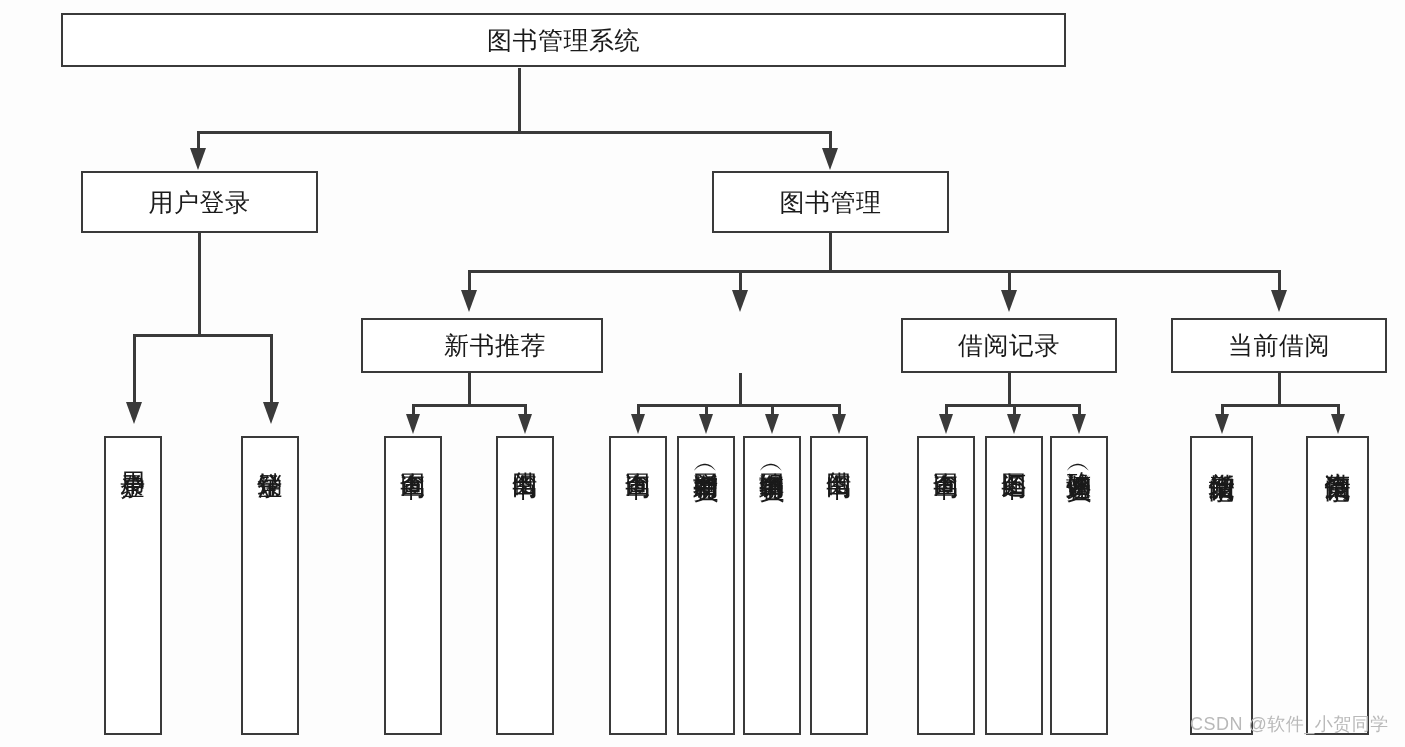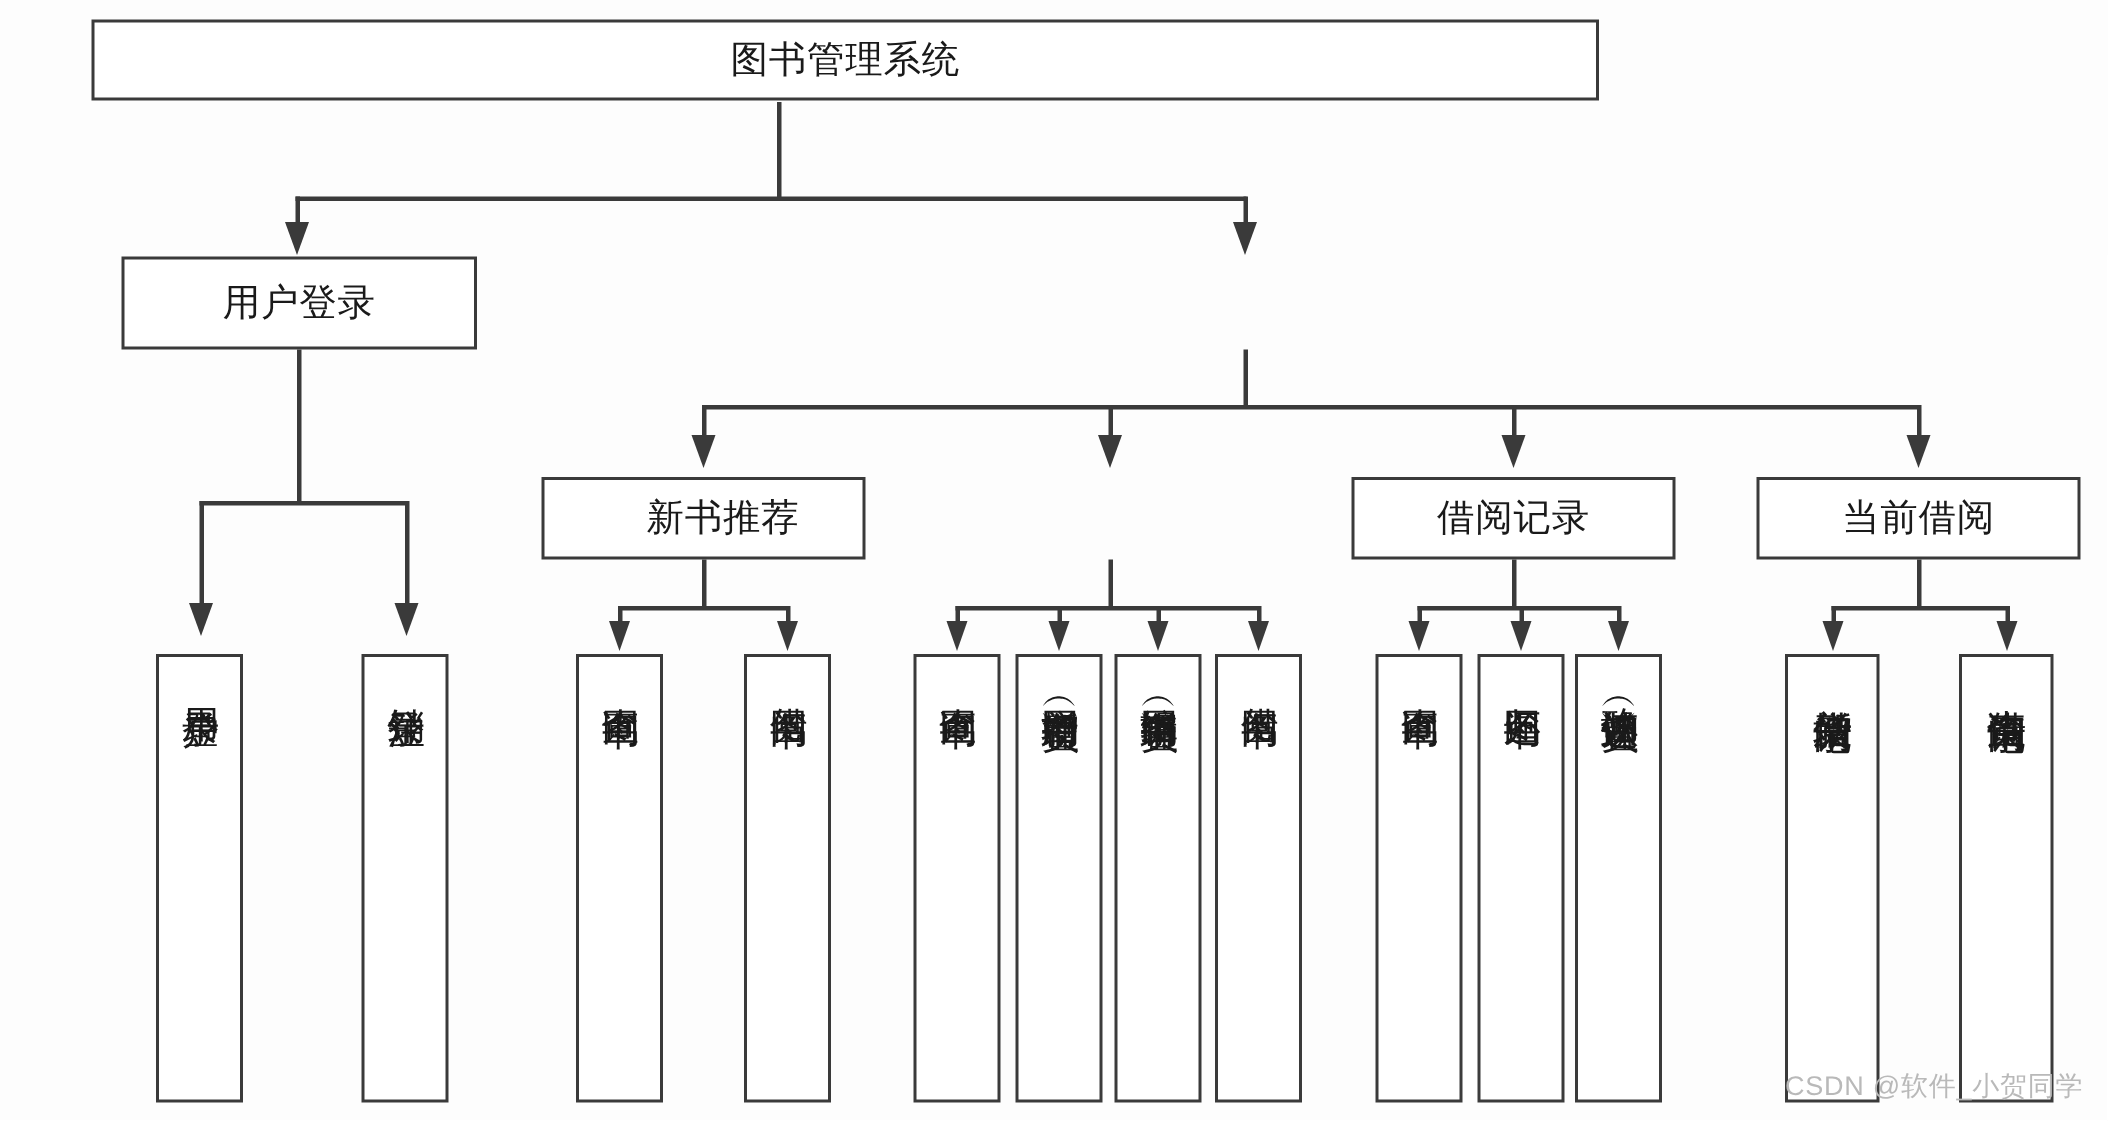--- a/index.html
+++ b/index.html
@@ -96,20 +96,23 @@
 
   <div class="line h" style="left:197px; top:131px; width:634px;"></div>
 
   <div class="line v" style="left:197px; top:131px; height:22px;"></div>
   <div class="arrow" style="left:190px; top:148px;"></div>
   <div class="line v" style="left:829px; top:131px; height:22px;"></div>
   <div class="arrow" style="left:822px; top:148px;"></div>
 
   <div class="node horiz" style="left:81px; top:171px; width:237px; height:62px;">
     <span class="label">用户登录</span>
+  </div>
+  <div class="node horiz" style="left:712px; top:171px; width:237px; height:62px;">
+    <span class="label">图书管理</span>
   </div>
 
   <div class="line v" style="left:198px; top:233px; height:102px;"></div>
   <div class="line h" style="left:133px; top:334px; width:139px;"></div>
   <div class="line v" style="left:133px; top:334px; height:72px;"></div>
   <div class="arrow" style="left:126px; top:402px;"></div>
   <div class="line v" style="left:270px; top:334px; height:72px;"></div>
   <div class="arrow" style="left:263px; top:402px;"></div>
 
   <div class="node vert" style="left:104px; top:436px; width:58px; height:299px;">
@@ -123,21 +126,21 @@
   <div class="line h" style="left:468px; top:270px; width:812px;"></div>
   <div class="line v" style="left:468px; top:270px; height:24px;"></div>
   <div class="arrow" style="left:461px; top:290px;"></div>
   <div class="line v" style="left:739px; top:270px; height:24px;"></div>
   <div class="arrow" style="left:732px; top:290px;"></div>
   <div class="line v" style="left:1008px; top:270px; height:24px;"></div>
   <div class="arrow" style="left:1001px; top:290px;"></div>
   <div class="line v" style="left:1278px; top:270px; height:24px;"></div>
   <div class="arrow" style="left:1271px; top:290px;"></div>
 
-  <div class="node horiz" style="left:361px; top:318px; width:216px; height:55px;padding-left:26px;">
+  <div class="node horiz" style="left:361px; top:318px; width:242px; height:55px;padding-left:26px;">
     <span class="label">新书推荐</span>
   </div>
   <div class="node horiz" style="left:901px; top:318px; width:216px; height:55px;">
     <span class="label">借阅记录</span>
   </div>
   <div class="node horiz" style="left:1171px; top:318px; width:216px; height:55px;">
     <span class="label">当前借阅</span>
   </div>
 
   <div class="line v" style="left:468px; top:373px; height:33px;"></div>

